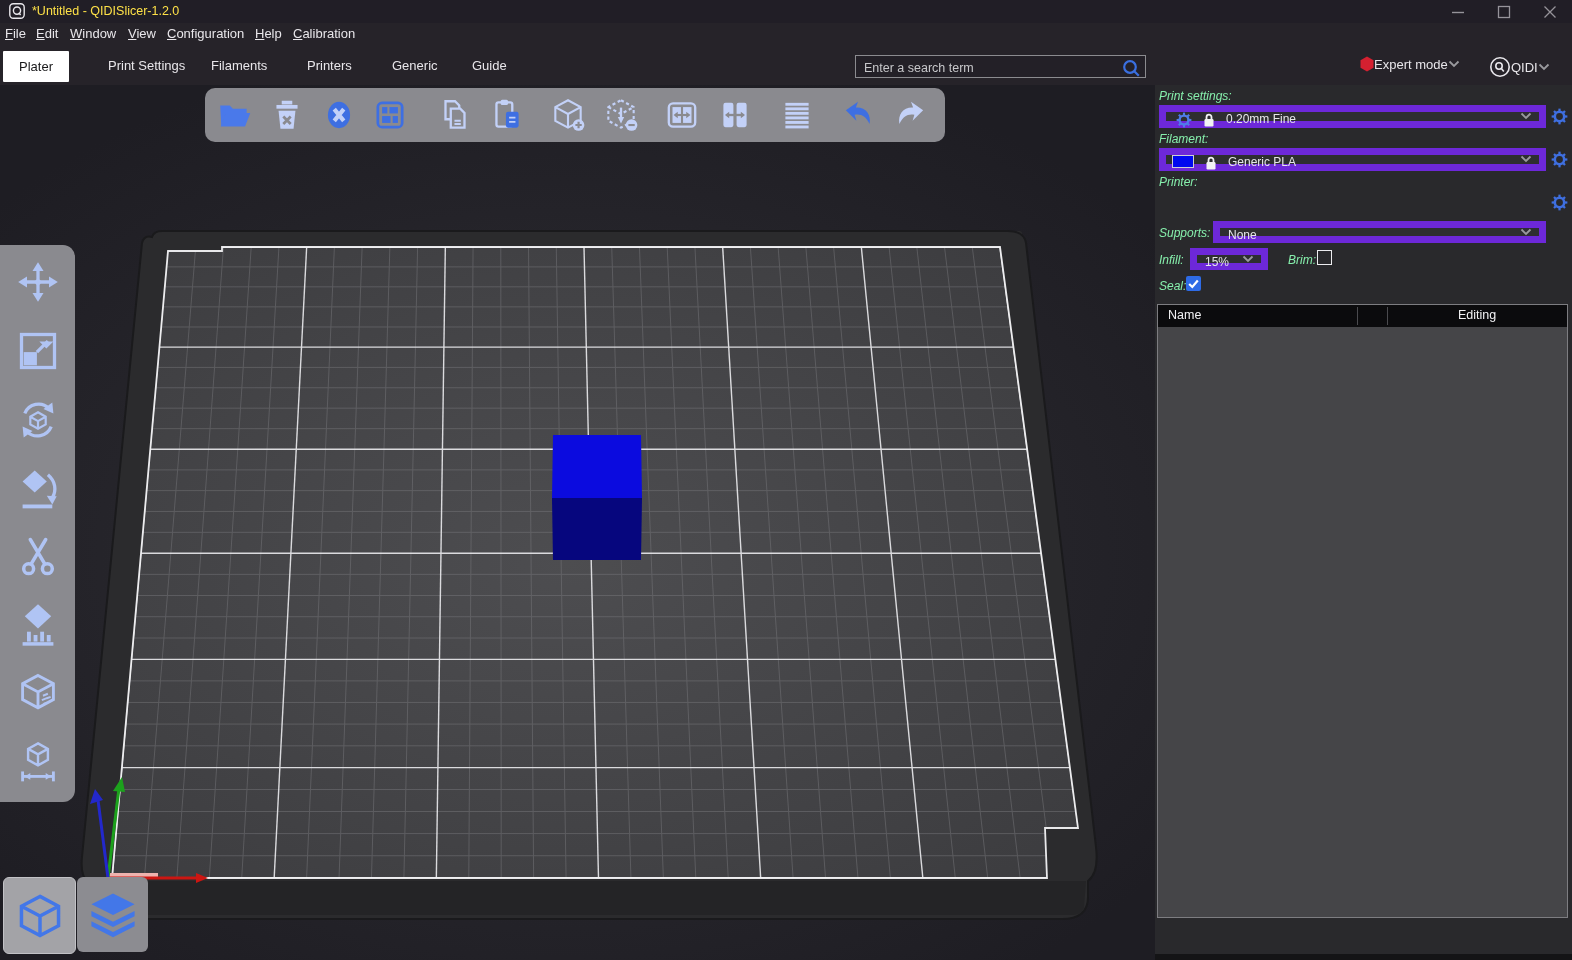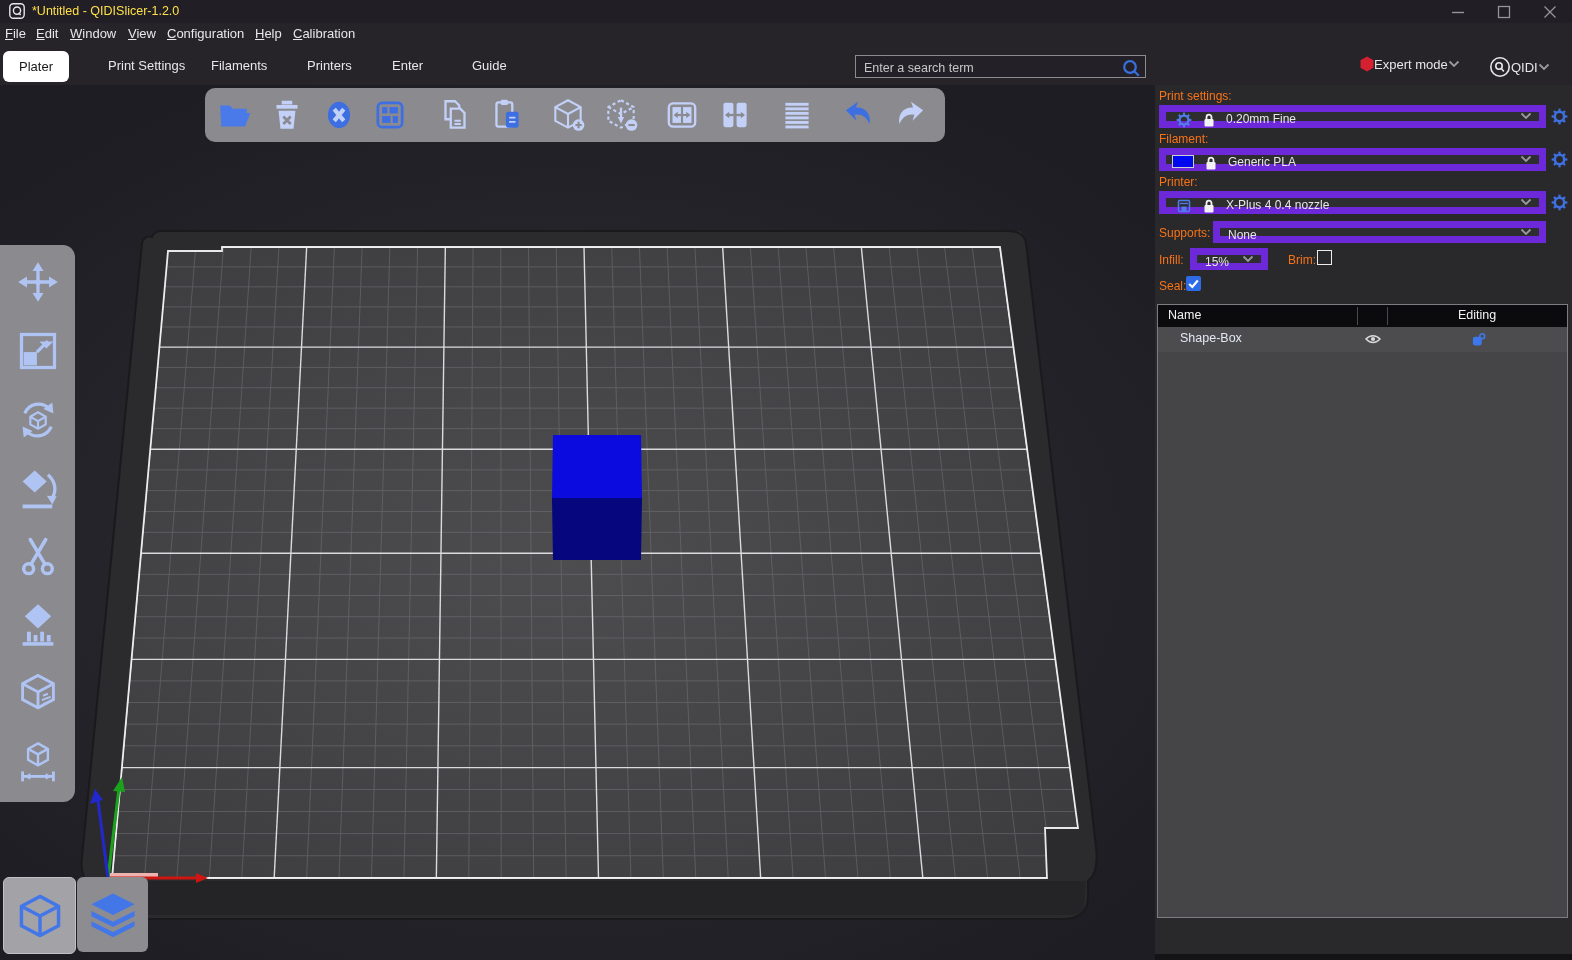--- a/index.html
+++ b/index.html
@@ -14,21 +14,21 @@
   .win-title{left:32px;top:4px;font-size:12.5px;color:#fde047;}
   .winbtn{top:0;width:46px;height:23px;display:flex;align-items:center;justify-content:center;color:#96939a;}
 
   
   .menubar{left:0;top:23px;width:1572px;height:25px;background:#262329;padding-left:37px;}
   .mi{top:3px;font-size:13px;color:#e8e6ea;}
   .mi::first-letter{text-decoration:underline;}
 
   
   .tabbar{left:0;top:48px;width:1572px;height:37px;background:#262329;}
-  .tab-active{left:3px;top:3px;width:66px;height:31px;background:#ffffff;border-radius:6px;
+  .tab-active{left:3px;top:3px;width:66px;height:31px;background:#ffffff;border-radius:1px;
       display:flex;align-items:center;justify-content:center;font-size:13px;color:#18181a;}
   .tab{top:10px;font-size:13px;color:#e8e6ea;}
   .searchbox{left:855px;top:7px;width:291px;height:23px;background:#232027;border:1px solid #8b8b8f;box-sizing:border-box;}
   .searchbox input{position:absolute;left:6px;top:1px;width:255px;height:19px;background:transparent;border:none;outline:none;
       color:#d0d0d3;font-size:12.5px;font-family:"Liberation Sans",sans-serif;}
   .searchbox input::placeholder{color:#c7c7ca;opacity:1;}
   .search-ic{right:5px;top:3px;position:absolute;color:#3a6fe0;}
   .modegrp{top:8px;display:flex;align-items:center;gap:0;color:#e8e6ea;font-size:13px;}
 
   
@@ -37,21 +37,21 @@
   .tb-top{left:205px;top:3px;width:740px;height:54px;background:#8a8a8f;border-radius:10px;}
   .tb-top .ic{position:absolute;top:8px;width:38px;height:38px;}
   .tb-left{left:0;top:160px;width:75px;height:557px;background:#8a8a8f;border-radius:0 12px 12px 0;}
   .tb-left .ic{position:absolute;left:16px;width:44px;height:44px;}
   .viewbtn{width:71px;height:75px;border-radius:6px;display:flex;align-items:center;justify-content:center;}
   .vb1{left:3px;top:792px;background:#a3a3a7;border:1px solid #c2c2c6;}
   .vb2{left:77px;top:792px;background:#8c8c91;}
 
   
   .sidebar{left:1155px;top:85px;width:417px;height:875px;background:#29292c;}
-  .sb-label{font-size:12px;color:#f97316;}
+  .sb-label{font-size:12px;color:#86efac;font-style:italic;}
   .combo{background:#2e2e31;border:7px solid #6d28d9;box-sizing:border-box;height:23px;display:flex;align-items:flex-start;color:#e6e6e9;font-size:12px;}
   .combo .chev{margin-left:auto;margin-right:7px;color:#9a9a9e;}
   .gearbtn{width:18px;height:18px;color:#3f6fe0;}
   .swatch{width:22px;height:13px;border:1px solid #cfcfd4;box-sizing:border-box;}
   .checkbox{width:15px;height:15px;box-sizing:border-box;}
   .cb-off{border:1.5px solid #ececef;background:transparent;}
   .cb-on{background:#2e6be6;border-radius:2px;}
   .objlist{left:2px;top:219px;width:411px;height:614px;border:1px solid #7d7d81;box-sizing:border-box;background:#454548;padding-left:12px;}
   .ol-head{position:absolute;left:0;top:0;width:100%;height:22px;background:#0b0b0d;color:#f2f2f4;font-size:12.5px;}
   .ol-sep{position:absolute;top:2px;width:1px;height:18px;background:#4a4a4e;}
@@ -132,21 +132,21 @@
     <span class="abs mi" style="left:167px">Configuration</span>
     <span class="abs mi" style="left:255px">Help</span>
     <span class="abs mi" style="left:293px">Calibration</span>
   </div>
 
   <div class="abs tabbar">
     <span class="abs tab-active">Plater</span>
     <span class="abs tab" style="left:108px">Print Settings</span>
     <span class="abs tab" style="left:211px">Filaments</span>
     <span class="abs tab" style="left:307px">Printers</span>
-    <span class="abs tab" style="left:392px">Enter</span>
+    <span class="abs tab" style="left:392px">Generic</span>
     <span class="abs tab" style="left:472px">Guide</span>
 
     <span class="abs searchbox">
       <input type="text" placeholder="Enter a search term" style="">
       <span class="search-ic">
         <svg width="18" height="18" viewBox="0 0 18 18">
             <use href="#i-search"></use>
           </svg>
       </span>
     </span>
@@ -514,34 +514,20 @@
           <use href="#i-chev"></use>
         </svg>
     </div>
     <span class="abs gearbtn" style="left:396px;top:66px">
       <svg width="17" height="17" viewBox="0 0 16 16">
           <use href="#i-gear"></use>
         </svg>
     </span>
 
     <span class="abs sb-label" style="left:4px;top:90px">Printer:</span>
-    <div class="abs combo" style="left:4px;top:106px;width:387px">
-      <svg width="16" height="16" viewBox="0 0 16 16" style="margin-left:10px">
-        <rect x="2.5" y="2.5" width="11" height="11" rx="1" fill="none" stroke="#4f7ce8" stroke-width="1.5"></rect>
-        <line x1="4" y1="5.5" x2="12" y2="5.5" stroke="#4f7ce8" stroke-width="1.3"></line>
-        <rect x="5.5" y="8.5" width="5" height="4.5" fill="#4f7ce8"></rect>
-      </svg>
-      <svg width="16" height="16" viewBox="0 0 16 16" style="color:#f2f2f4;margin-left:9px">
-          <use href="#i-lock"></use>
-        </svg>
-      <span style="margin-left:9px">X-Plus 4 0.4 nozzle</span>
-      <svg class="chev" width="12" height="8" viewBox="0 0 12 8">
-          <use href="#i-chev"></use>
-        </svg>
-    </div>
     <span class="abs gearbtn" style="left:396px;top:109px">
       <svg width="17" height="17" viewBox="0 0 16 16">
           <use href="#i-gear"></use>
         </svg>
     </span>
 
     <span class="abs sb-label" style="left:4px;top:141px">Supports:</span>
     <div class="abs combo" style="left:58px;top:136px;width:333px;height:22px">
       <span style="margin-left:8px">None</span>
       <svg class="chev" width="12" height="8" viewBox="0 0 12 8">
@@ -566,32 +552,18 @@
       </svg>
     </span>
 
     <div class="abs objlist">
       <div class="ol-head">
         <span class="abs" style="left:10px;top:3px">Name</span>
         <span class="ol-sep" style="left:199px"></span>
         <span class="ol-sep" style="left:229px"></span>
         <span class="abs" style="left:229px;top:3px;width:180px;text-align:center">Editing</span>
       </div>
-      <div class="ol-row">
-        <span class="abs" style="left:22px;top:4px">Shape-Box</span>
-        <span class="abs" style="left:206px;top:6px;color:#d8d8da">
-          <svg width="18" height="12" viewBox="0 0 18 12">
-              <use href="#i-eye"></use>
-            </svg>
-        </span>
-        <span class="abs" style="left:313px;top:5px">
-          <svg width="15" height="15" viewBox="0 0 16 16">
-            <rect x="2" y="5" width="9.5" height="9.5" rx="2.5" fill="#3e77ea"></rect>
-            <circle cx="12" cy="4.5" r="2.6" fill="#4c4c4f" stroke="#3e77ea" stroke-width="1.7"></circle>
-          </svg>
-        </span>
-      </div>
     </div>
 
     <div class="abs below-slice"></div>
   </div>
 
 </div>
 
 </body></html>

